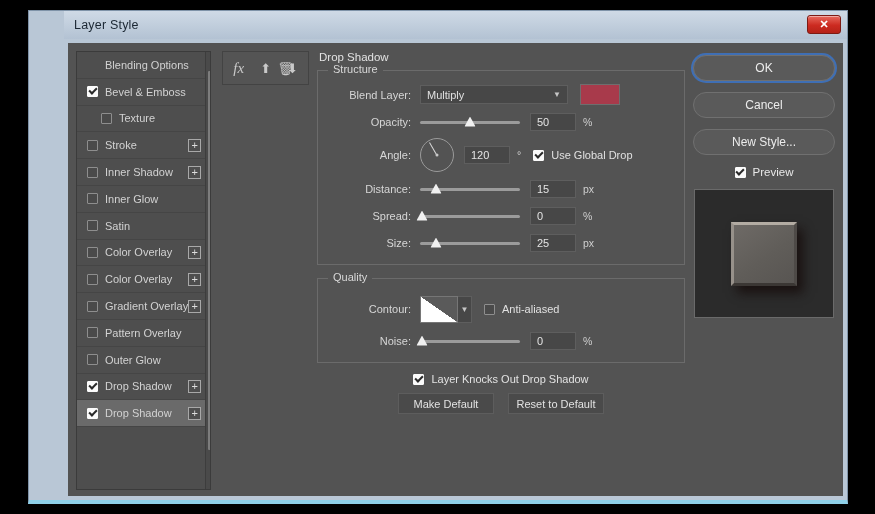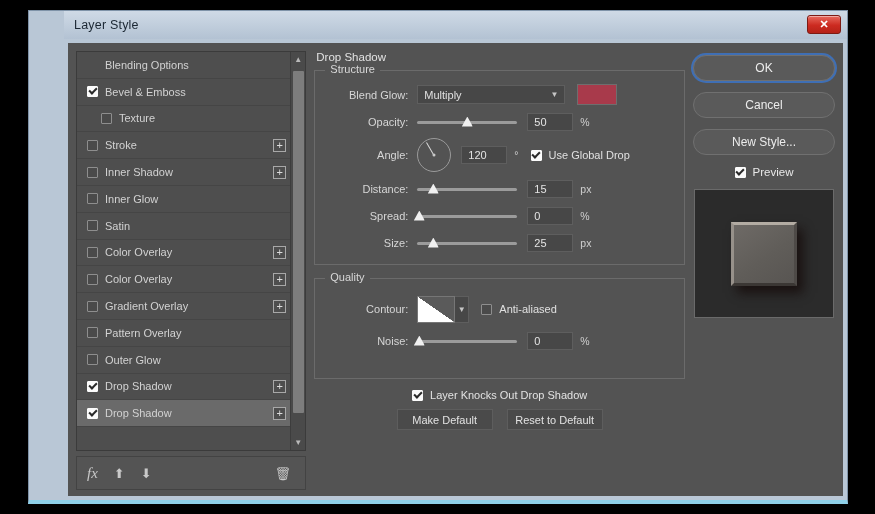--- a/index.html
+++ b/index.html
@@ -41,21 +41,21 @@
     cursor: pointer;
   }
 
   
   .dialog {
     flex: 1; margin: 4px; background: #535353;
     display: flex; padding: 8px 8px 6px 8px; gap: 8px;
   }
 
   
-  .left-col { width: 233px; display: flex; flex-direction: column; gap: 5px; }
+  .left-col { width: 233px; display: flex; flex-direction: row; gap: 11px; }
 
   .styles-box {
     flex: 1; background: #4e4e4e;
     border: 1px solid #3b3b3b;
     display: flex; overflow: hidden;
   }
   .styles-list { flex: 1; display: flex; flex-direction: column; }
   .style-row {
     height: 26.8px; flex: 0 0 26.8px;
     display: flex; align-items: center;
@@ -336,21 +336,21 @@
         </div>
       </div>
 
       <div class="mid-col">
         <div class="panel-title">Drop Shadow</div>
 
         <div class="fieldset">
           <span class="fs-legend">Structure</span>
 
           <div class="row">
-            <span class="row-label">Blend Glow:</span>
+            <span class="row-label">Blend Layer:</span>
             <div class="select">
               <span>Multiply</span>
               <span class="caret">▼</span>
             </div>
             <div class="swatch" id="shadow-swatch" style="background: rgb(168, 58, 75);"></div>
           </div>
 
           <div class="row">
             <span class="row-label">Opacity:</span>
             <div class="slider">
@@ -414,21 +414,21 @@
             <div class="contour-thumb">
               <div class="tri"></div>
             </div>
             <div class="contour-caret">▼</div>
             <div class="inline-cbx">
               <span class="cbx"></span>
               <span class="ctext">Anti-aliased</span>
             </div>
           </div>
 
-          <div class="row" style="margin-bottom:16px">
+          <div class="row" style="margin-bottom:0">
             <span class="row-label">Noise:</span>
             <div class="slider">
               <div class="track"></div>
               <div class="thumb" style="left:2%"></div>
             </div>
             <div class="numbox">0</div>
             <span class="unit">%</span>
           </div>
         </div>
 

